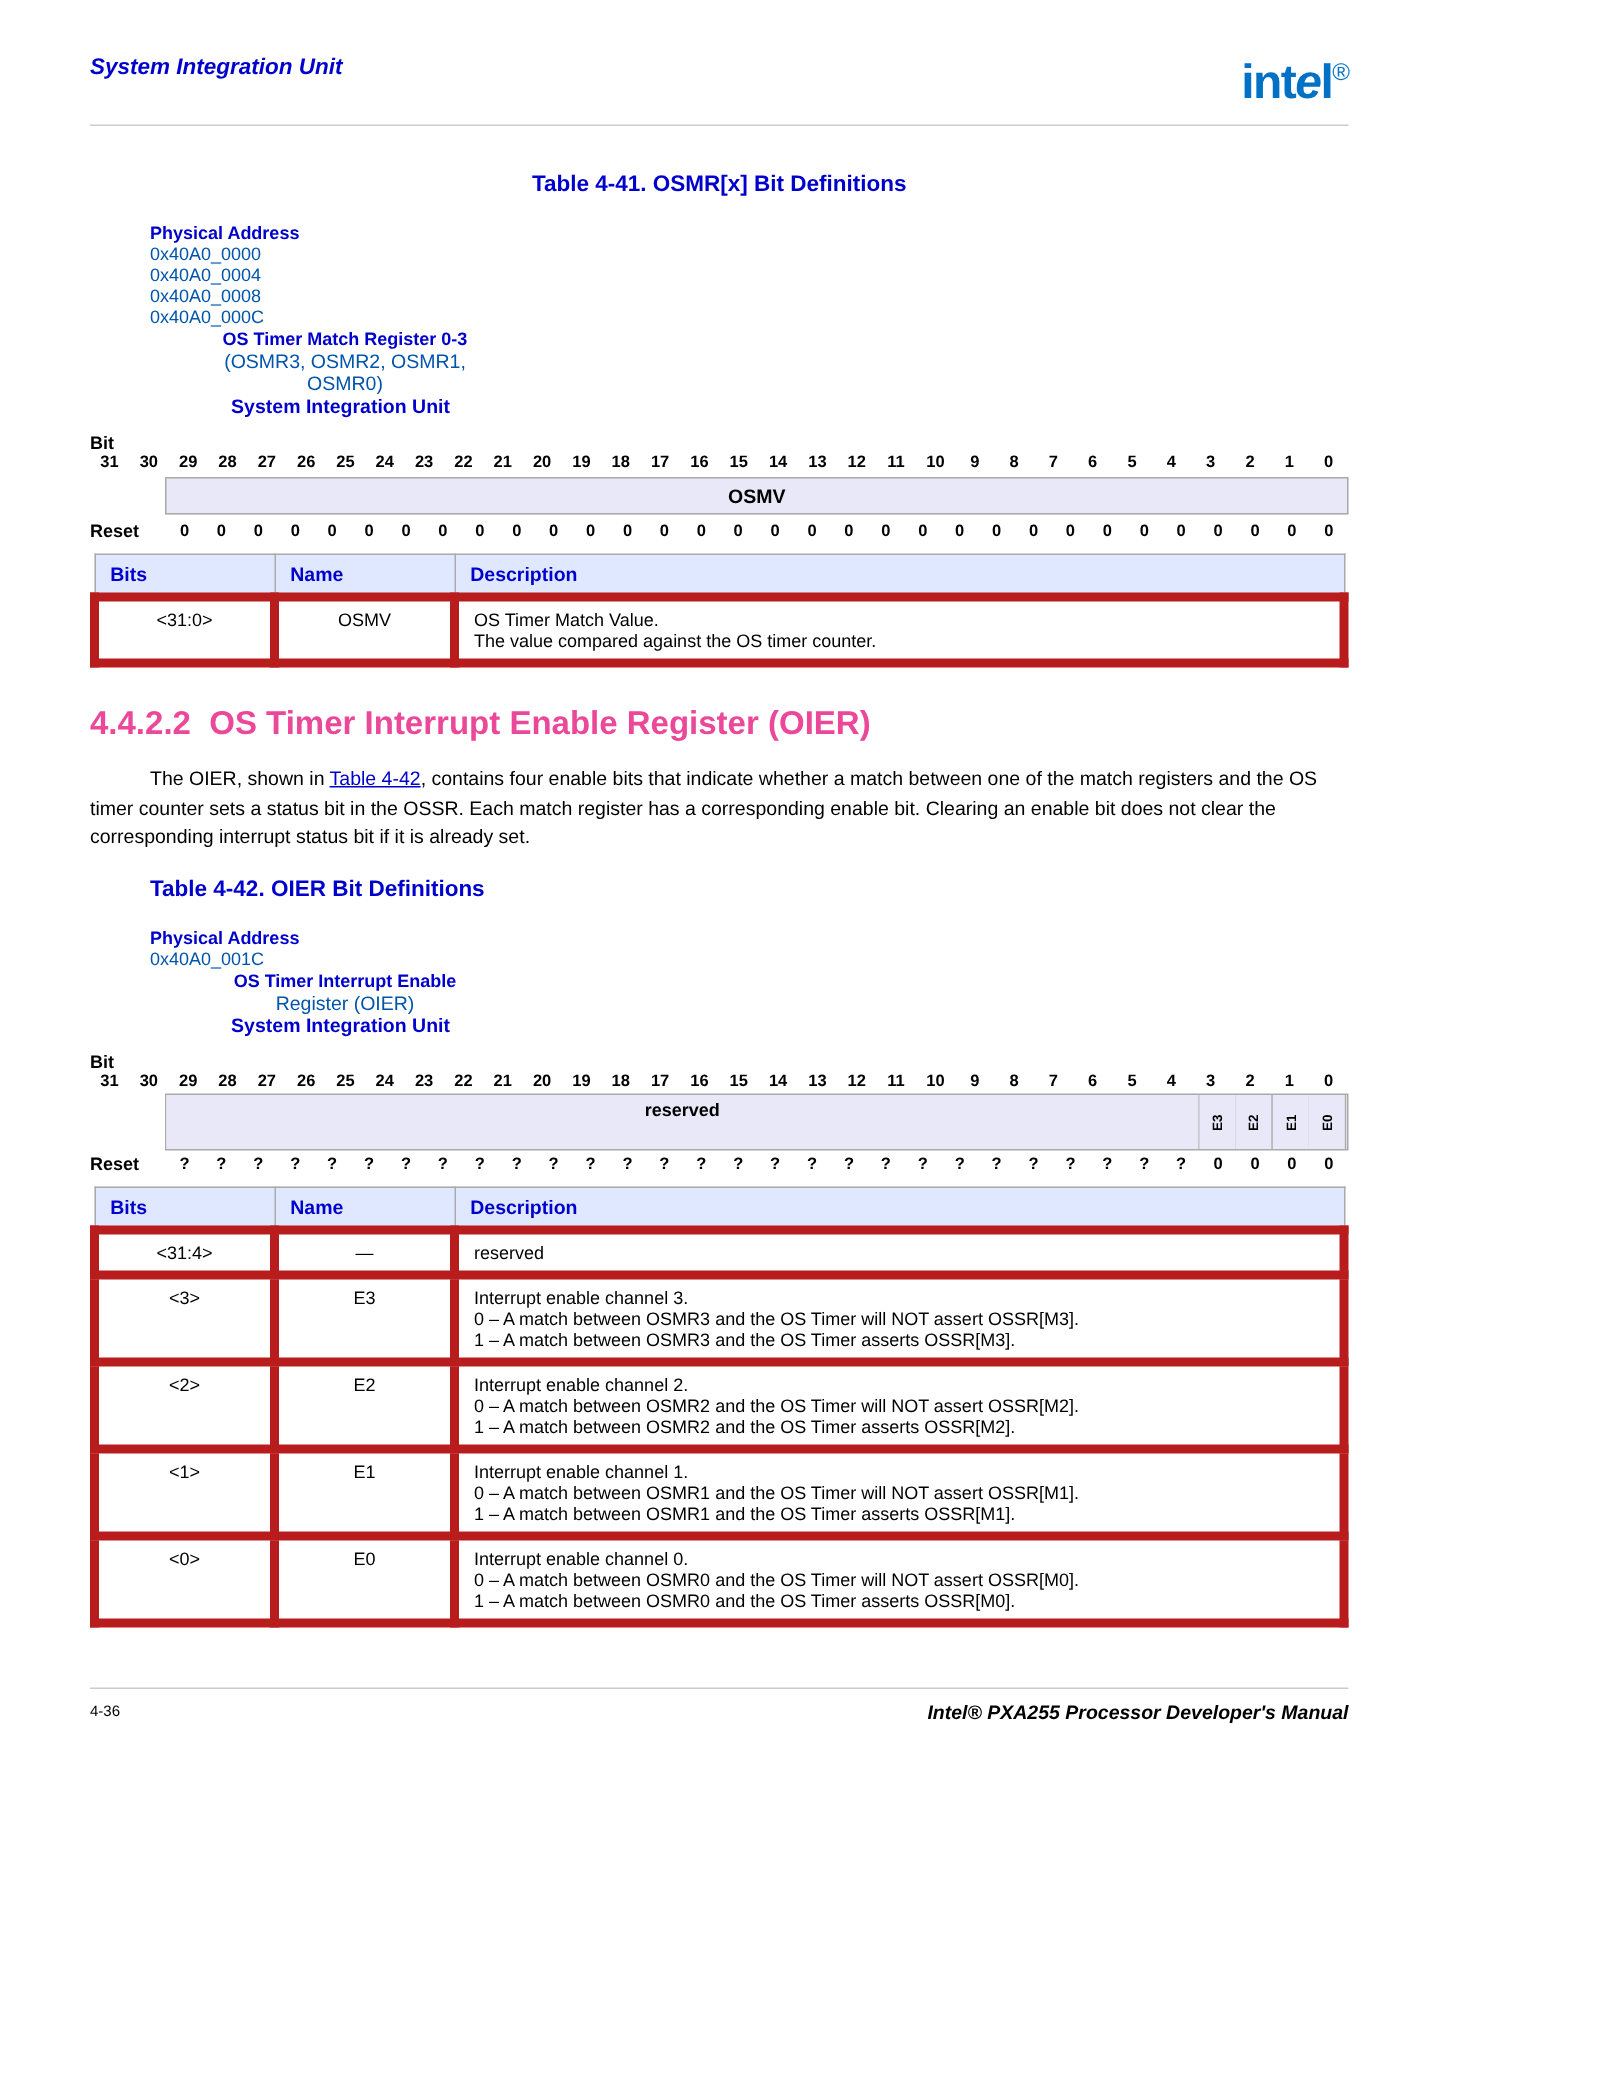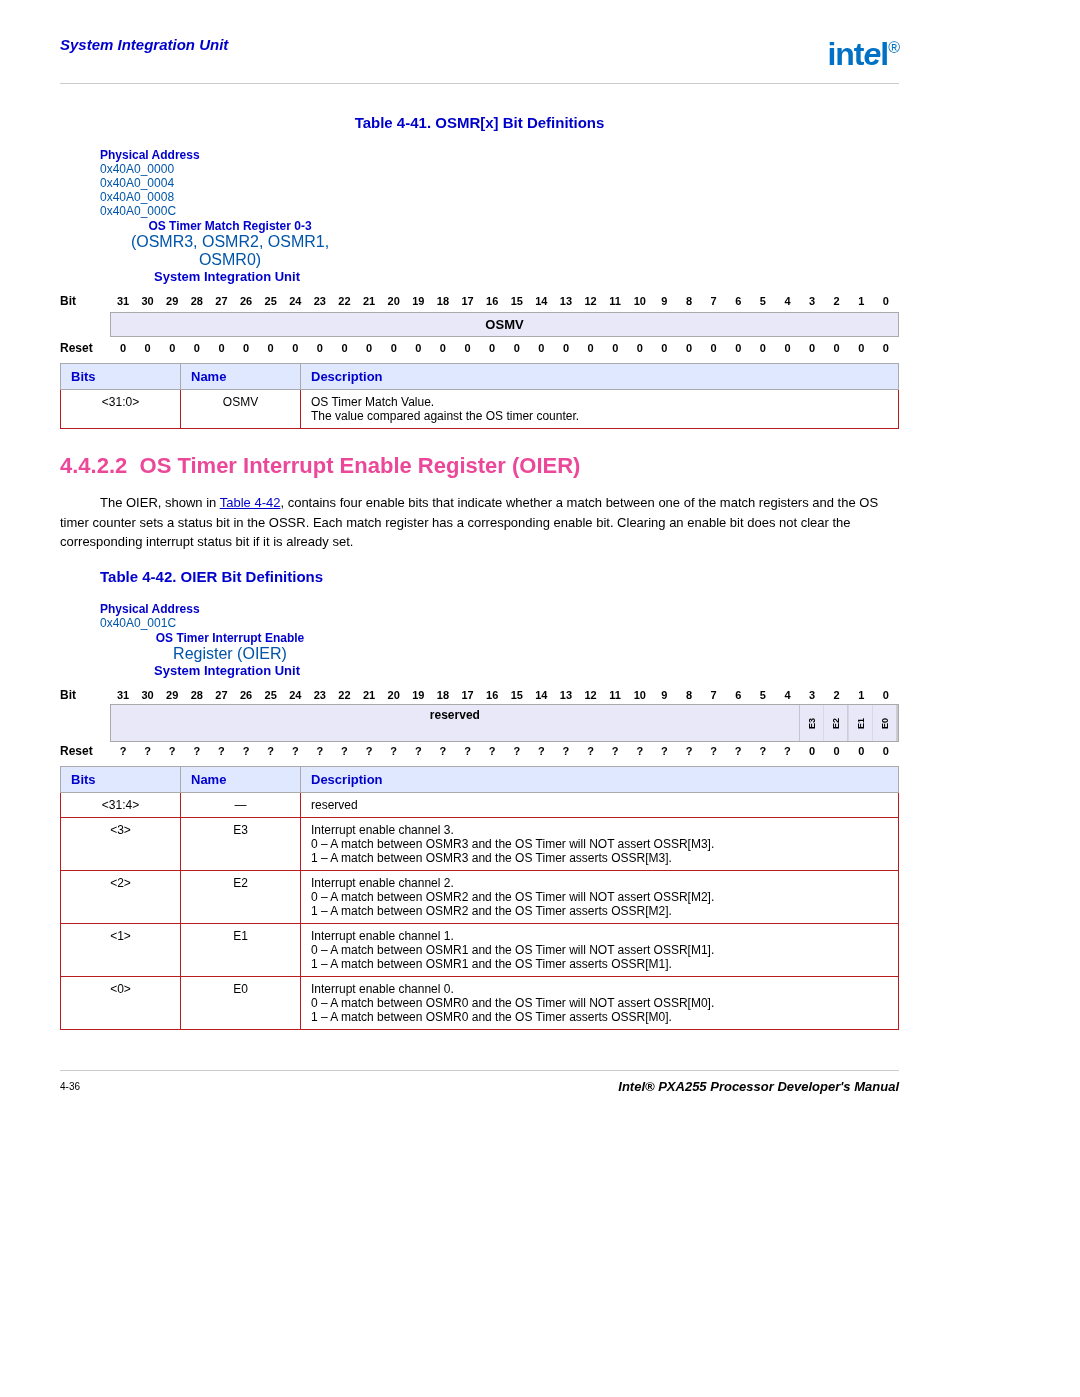--- a/index.html
+++ b/index.html
@@ -70,37 +70,37 @@
       min-width: 260px;
       text-align: center;
     }
     .reg-label {
       color: #0000cc;
       font-size: 12px;
       font-weight: bold;
     }
     .reg-val {
       color: #0055aa;
-      font-size: 16px;
+      font-size: 13px;
     }
     .unit-col {
       min-width: 200px;
       text-align: right;
     }
     .unit-label {
       color: #0000cc;
       font-size: 13px;
       font-weight: bold;
     }
     .bit-header-row {
       display: flex;
-      align-items: center;
       margin: 6px 0 2px 0;
       font-size: 11px;
       color: #000;
+      flex-direction: column;
     }
     .bit-label {
       width: 50px;
       font-weight: bold;
       font-size: 12px;
     }
     .bit-numbers {
       display: flex;
       flex: 1;
       justify-content: space-between;
@@ -156,21 +156,21 @@
       background: #e0e8ff;
       color: #0000cc;
       font-weight: bold;
       font-size: 13px;
       padding: 5px 10px;
       border: 1px solid #aaa;
       text-align: left;
     }
     .def-table th.center { }
     .def-table td {
-      border: 1px solid #b91c1c;
+      border: 6px solid #b91c1c;
       padding: 5px 10px;
       font-size: 12px;
       vertical-align: top;
     }
     .def-table td.center { text-align: center; }
     .body-text {
       font-size: 13px;
       line-height: 1.5;
       margin: 10px 0 16px 0;
       text-indent: 40px;

